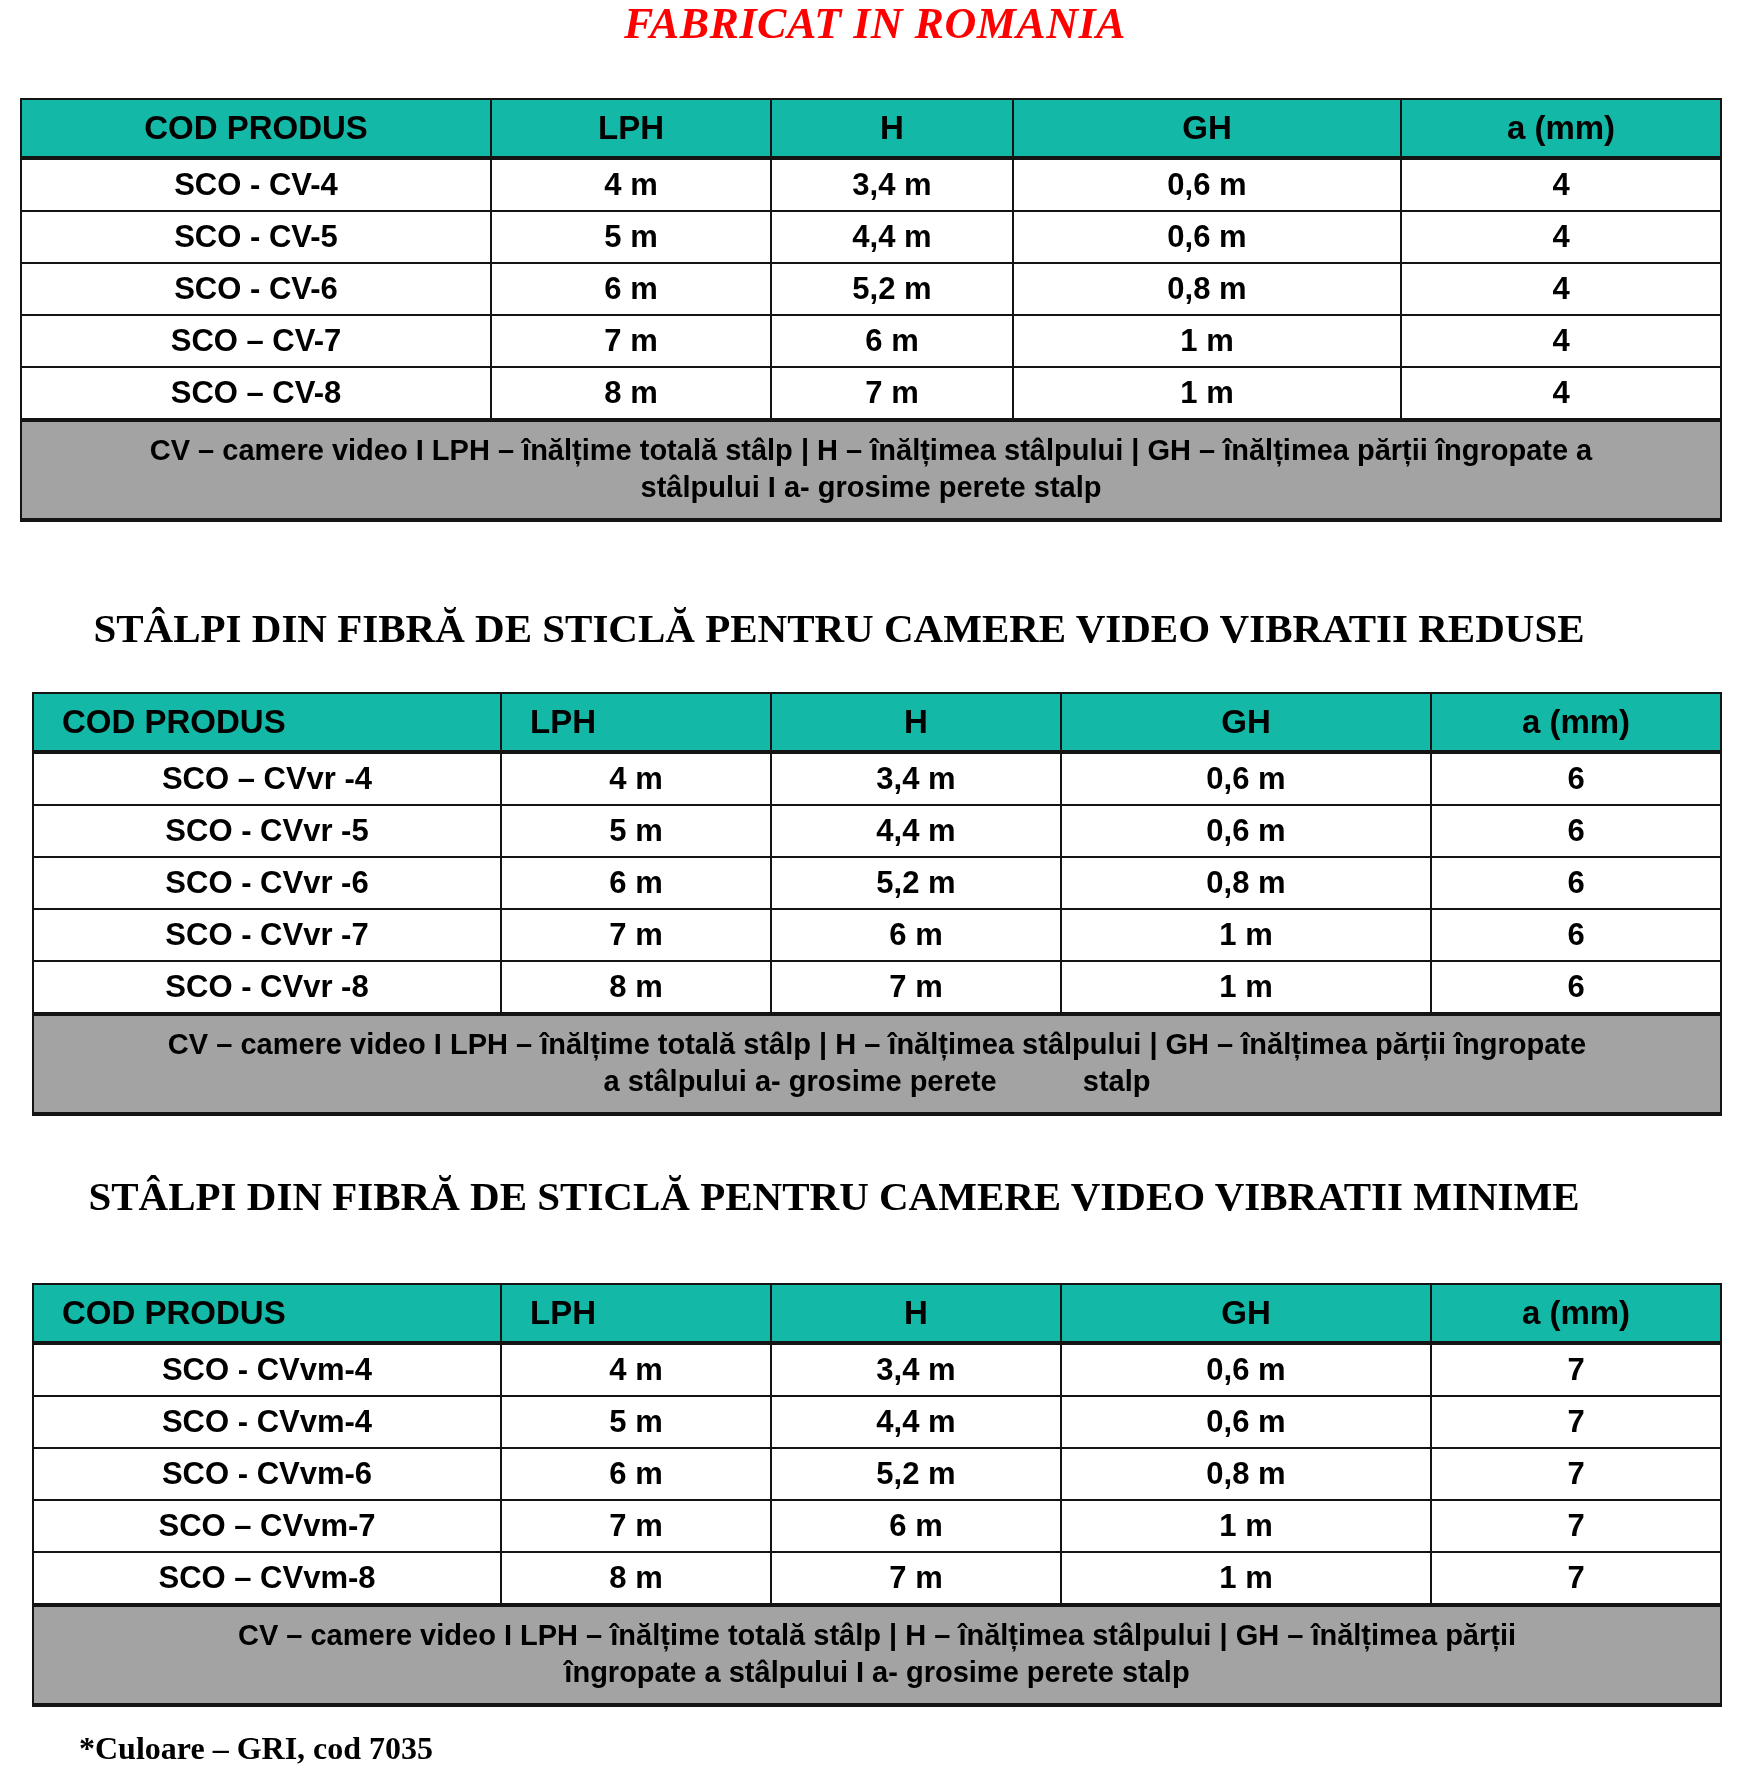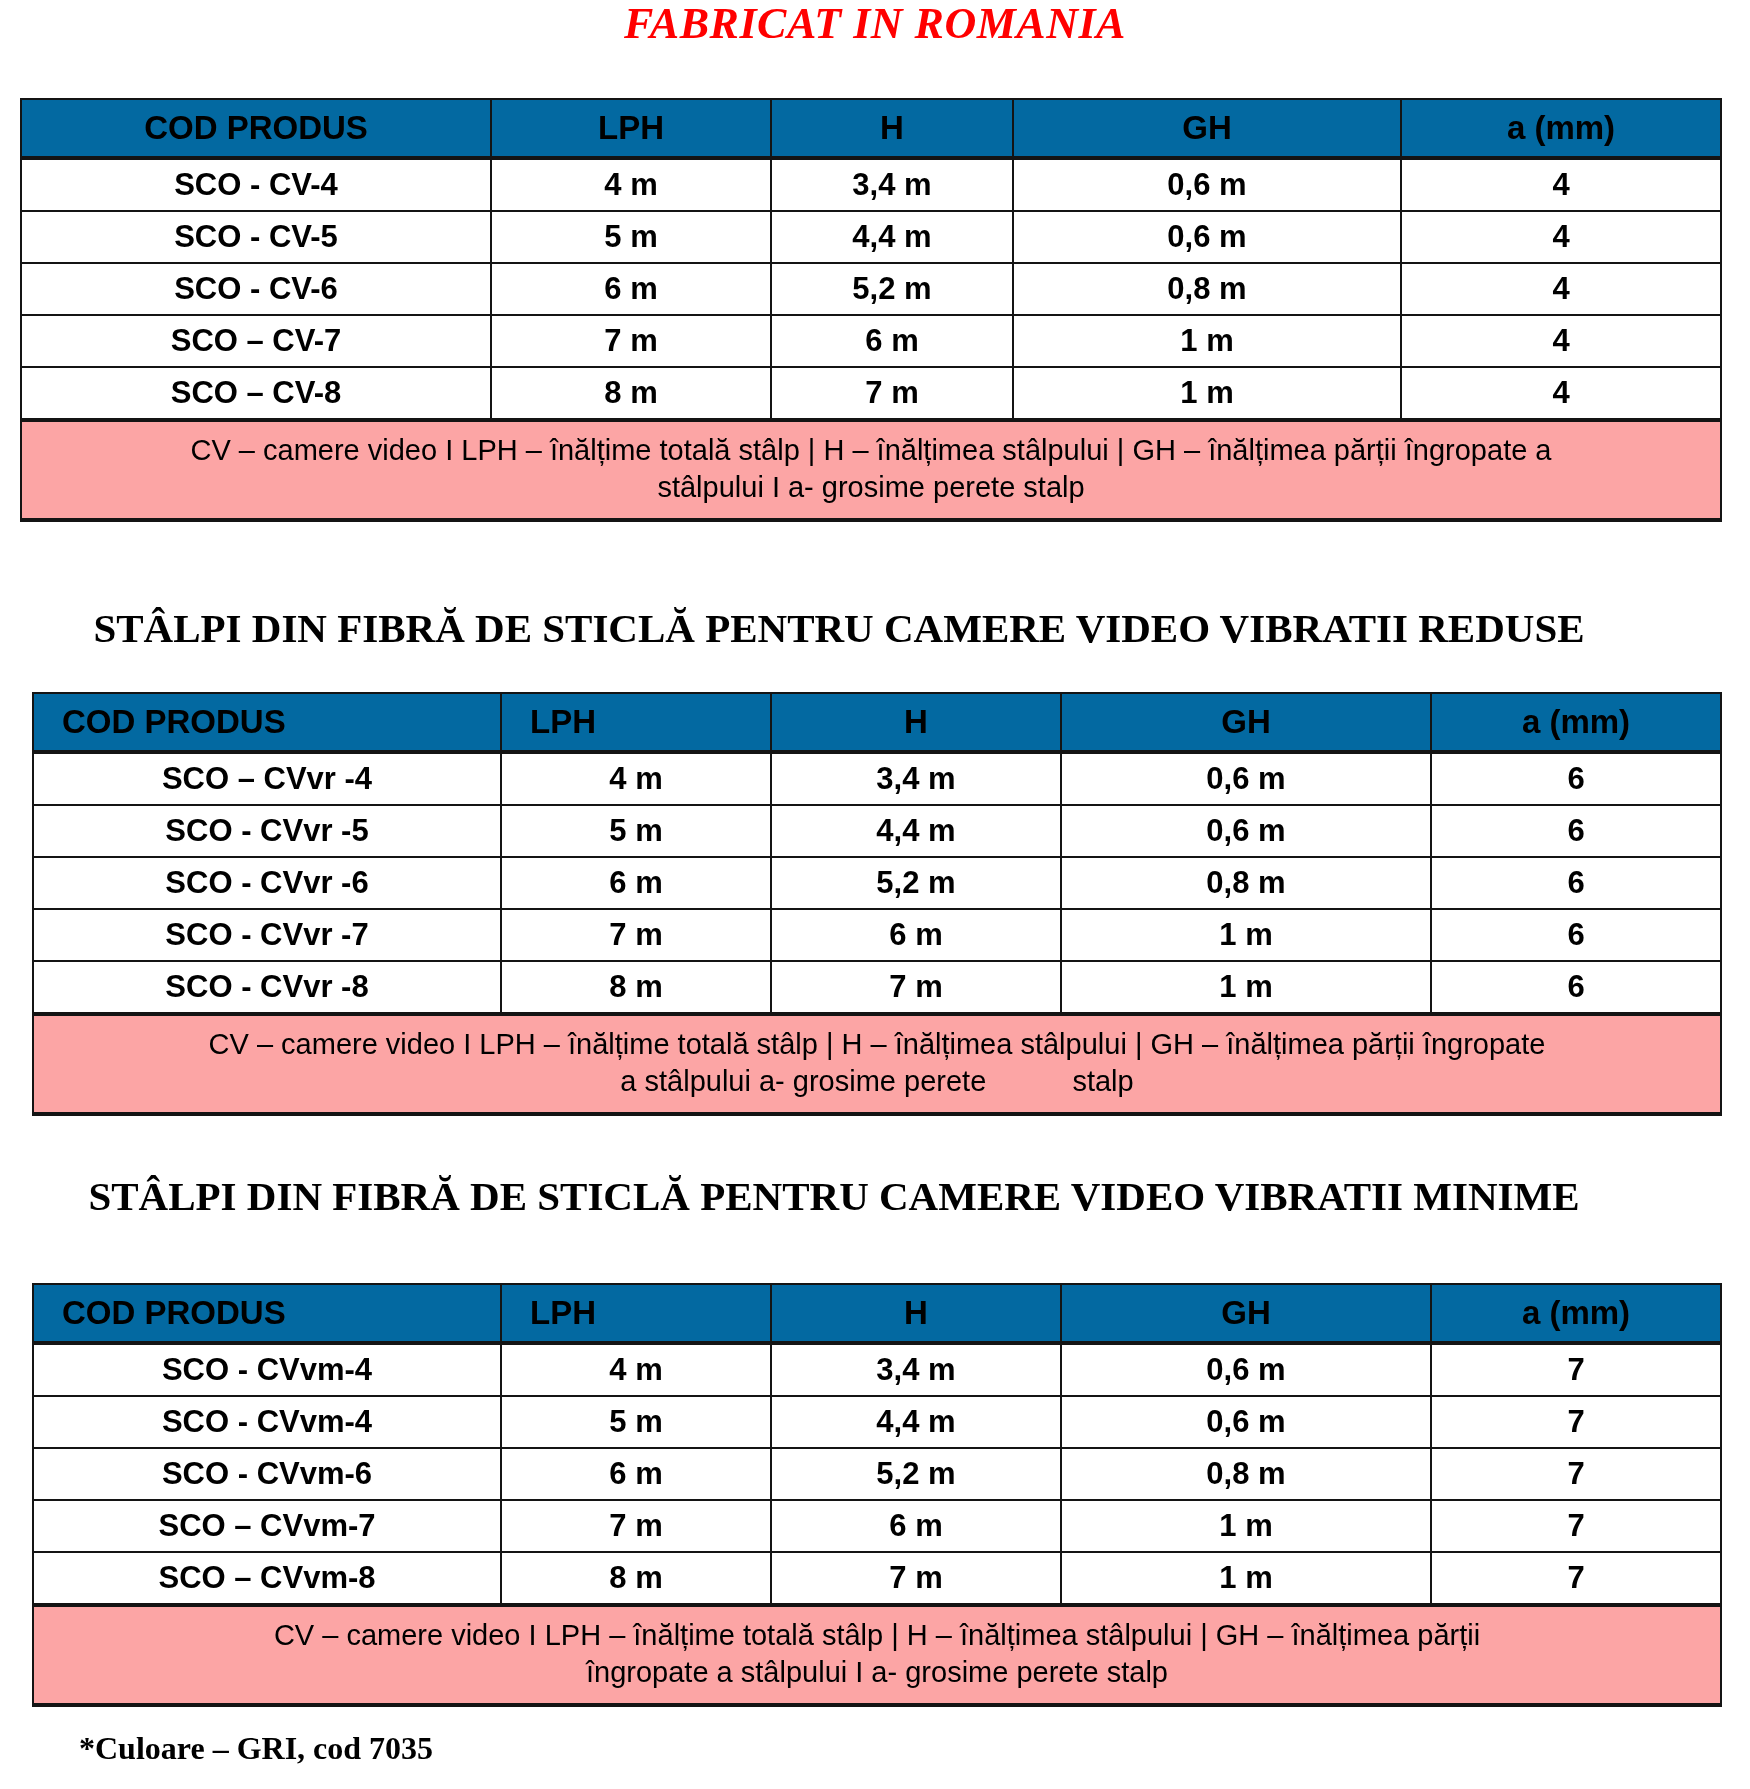--- a/index.html
+++ b/index.html
@@ -50,21 +50,21 @@
     border-collapse: collapse;
     table-layout: fixed;
     border: 0;
   }
   .spec-table td, .spec-table th {
     border: 2px solid #141414;
     padding: 0;
     margin: 0;
   }
   .spec-table .hdr-cell {
-    background: #0369a1;
+    background: #14b8a6;
     font-weight: bold;
     font-size: 33px;
     height: 56px;
     vertical-align: middle;
     text-align: center;
     border-bottom-width: 4px;
   }
   .spec-table .hdr-left {
     text-align: left;
     padding-left: 28px;
@@ -72,22 +72,22 @@
   .spec-table .body-cell {
     background: #ffffff;
     font-weight: bold;
     font-size: 31px;
     height: 50px;
     vertical-align: middle;
     text-align: center;
     white-space: nowrap;
   }
   .spec-table .note-cell {
-    background: #fca5a5;
-    font-weight: normal;
+    background: #a3a3a3;
+    font-weight: bold;
     font-size: 29px;
     line-height: 1.28;
     text-align: center;
     vertical-align: middle;
     padding: 10px 14px 12px 14px;
     border-top-width: 4px;
     border-bottom-width: 4px;
   }
   .note-line {
     display: block;

